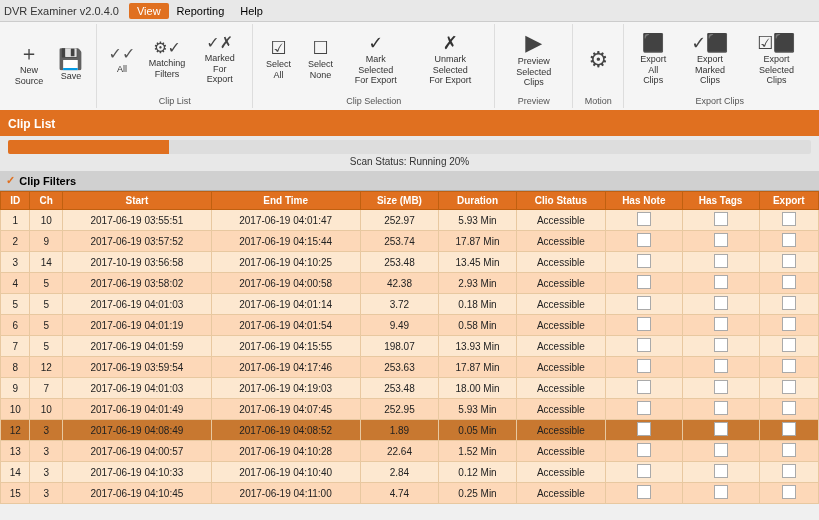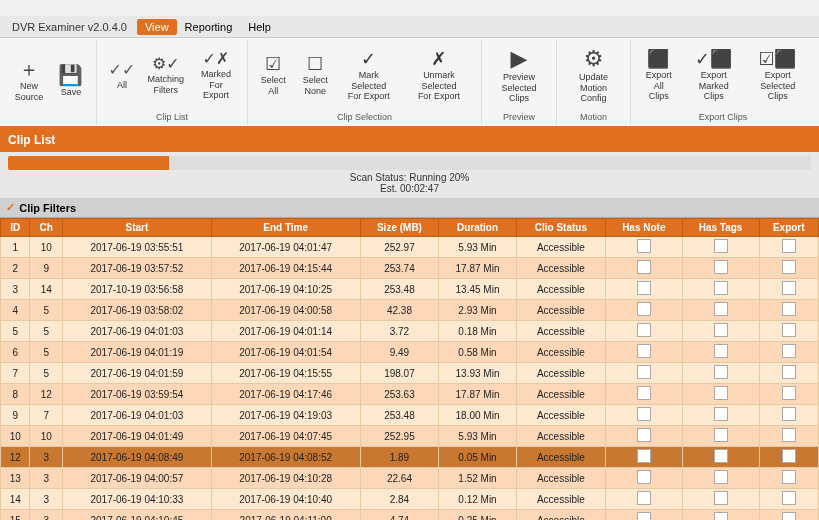--- a/index.html
+++ b/index.html
@@ -1,19 +1,19 @@
 <!DOCTYPE html>
 <html><head>
   <meta charset="utf-8">
   <style>
     * { margin: 0; padding: 0; box-sizing: border-box; }
     body { font-family: Arial, sans-serif; font-size: 11px; background: #f0f0f0; width: 819px; height: 520px; overflow: hidden; }
 
     
-    .menu-bar { background: #e8e8e8; border-bottom: 1px solid #ccc; display: flex; align-items: center; padding: 2px 12px; height: 22px; margin-top: 16px; }
+    .menu-bar { background: #e8e8e8; border-bottom: 1px solid #ccc; display: flex; align-items: center; padding: 2px 4px; height: 22px; }
     .menu-bar .title { font-size: 11px; color: #333; margin-right: 10px; }
     .menu-item { padding: 2px 8px; font-size: 11px; cursor: pointer; border-radius: 2px; }
     .menu-item.active { background: #e07020; color: white; }
 
     
     .toolbar { background: #f5f5f5; border-bottom: 2px solid #e07020; display: flex; align-items: stretch; padding: 2px 4px; height: 90px; }
     .toolbar-group { display: flex; flex-direction: column; align-items: center; border-right: 1px solid #ddd; padding: 0 4px; }
     .toolbar-group-label { font-size: 9px; color: #555; margin-top: auto; padding-bottom: 2px; text-align: center; }
     .toolbar-buttons { display: flex; flex: 1; align-items: center; }
     .toolbar-btn { display: flex; flex-direction: column; align-items: center; justify-content: center; padding: 3px 5px; cursor: pointer; min-width: 42px; height: 65px; border: 1px solid transparent; border-radius: 3px; }
@@ -121,21 +121,20 @@
         <span class="btn-label">Preview<br>Selected Clips</span>
       </div>
     </div>
     <span class="toolbar-group-label">Preview</span>
   </div>
 
   <div class="toolbar-group">
     <div class="toolbar-buttons">
       <div class="toolbar-btn">
         <span class="btn-icon" style="font-size:22px;">⚙</span>
-        <span class="btn-label">Update<br>Motion Config</span>
       </div>
     </div>
     <span class="toolbar-group-label">Motion</span>
   </div>
 
   <div class="toolbar-group" style="border-right:none;">
     <div class="toolbar-buttons">
       <div class="toolbar-btn">
         <span class="btn-icon" style="font-size:18px;">⬛</span>
         <span class="btn-label">Export All<br>Clips</span>
@@ -155,21 +154,20 @@
 
 <div class="section-header">
   <span>Clip List</span>
 </div>
 
 <div class="progress-area">
   <div class="progress-bar-container">
     <div class="progress-bar-fill"></div>
   </div>
   <div class="progress-text">Scan Status: Running 20%</div>
-  <div class="progress-text">Est. 00:02:47</div>
 </div>
 
 <div class="clip-filters-header">
   <span class="check-icon">✓</span>
   <span>Clip Filters</span>
 </div>
 
 <div class="table-wrapper">
   <table>
     <thead>

